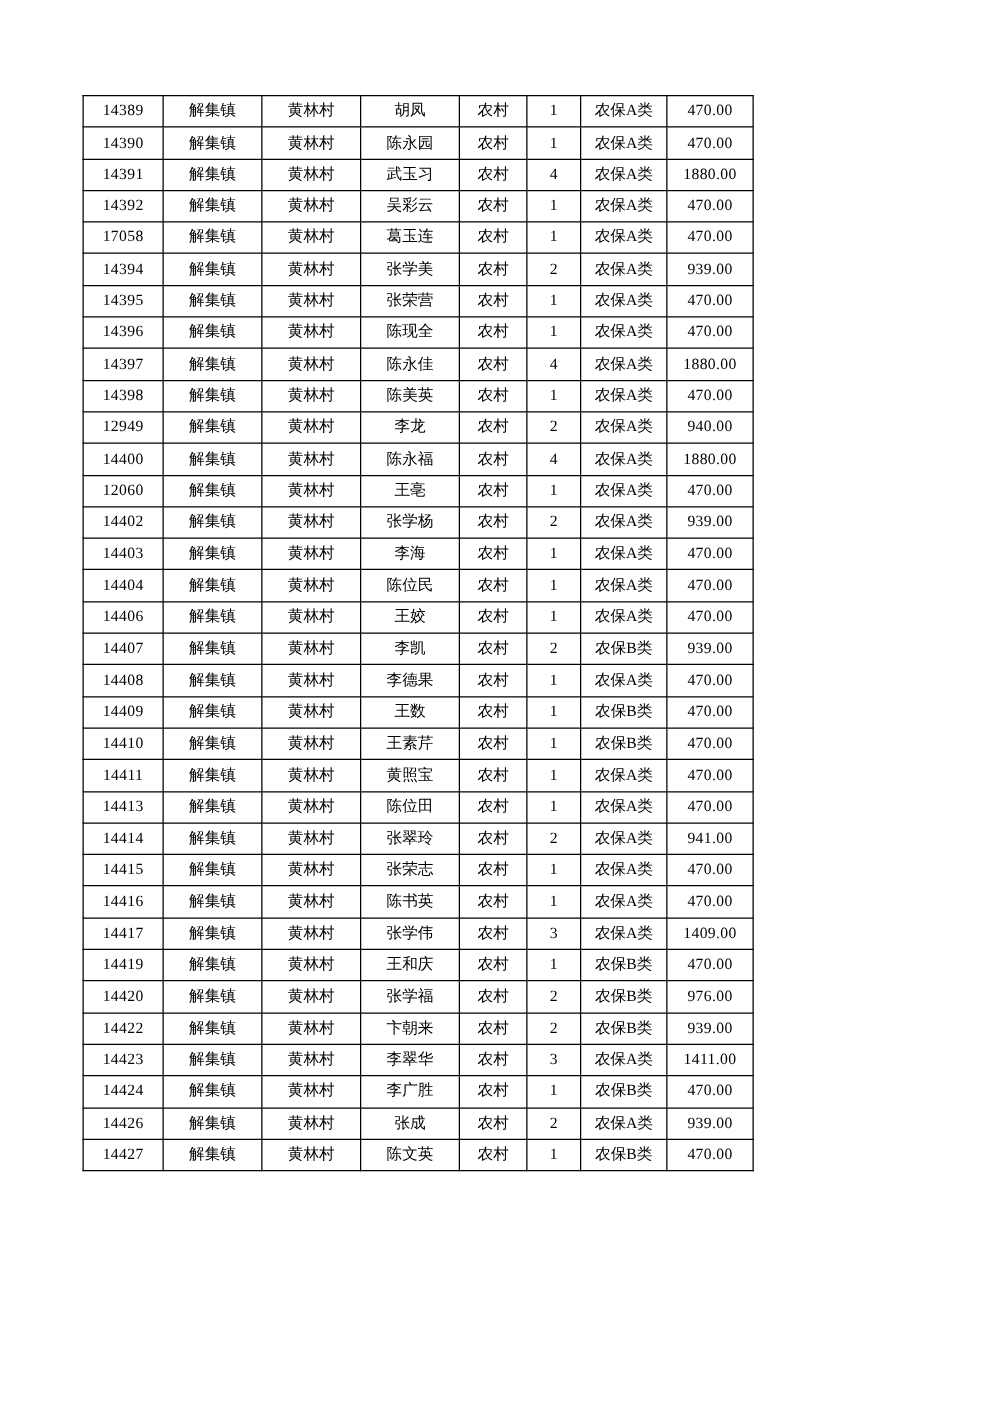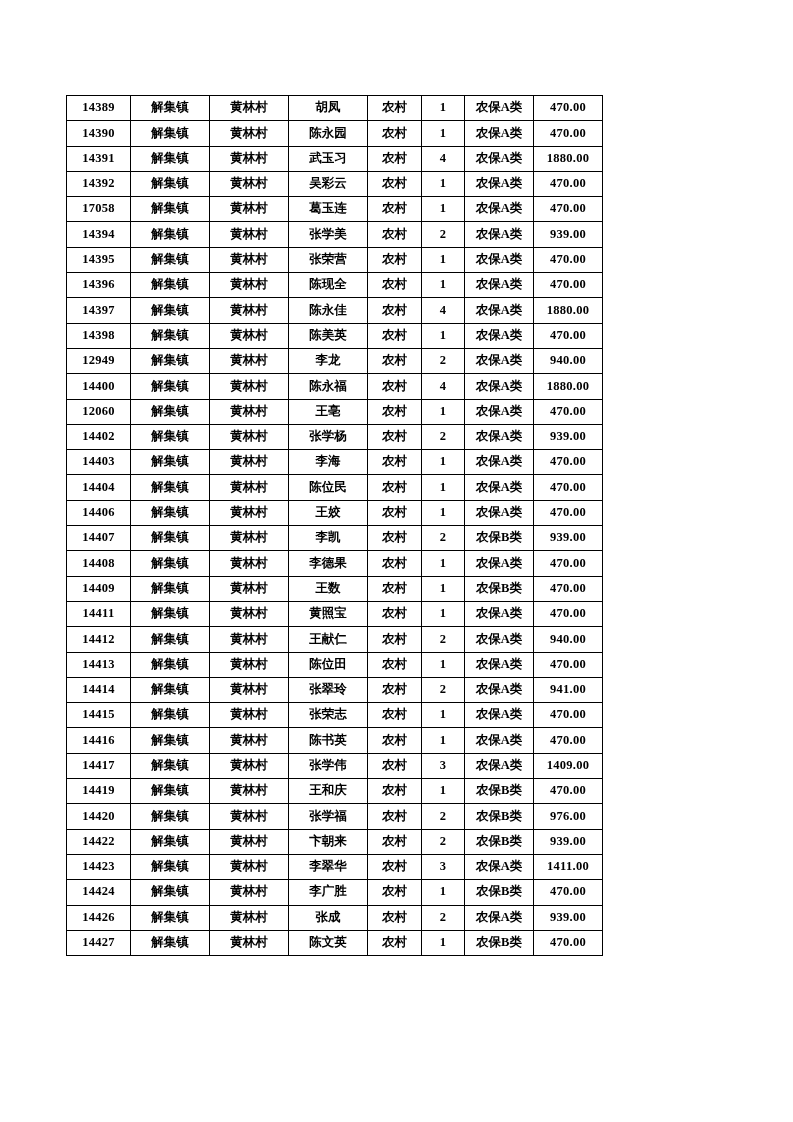--- a/index.html
+++ b/index.html
@@ -11,23 +11,22 @@
     width: 793px;
     height: 1122px;
     font-family: "Liberation Serif", "DejaVu Serif", serif;
     color: #000000;
   }
   .page {
     position: relative;
     width: 711px;
     height: 1122px;
     box-sizing: border-box;
-    padding-top: 95px;
+    padding-top: 76px;
     padding-left: 66px;
-    font-weight: bold;
   }
   table.data-table {
     border-collapse: collapse;
     table-layout: fixed;
     width: 502px;
   }
   table.data-table td {
     border: 1px solid #000000;
     height: 24.3px;
     text-align: center;
@@ -251,38 +250,38 @@
           <td class="c-id num">14409</td>
           <td class="c-town">解集镇</td>
           <td class="c-village">黄林村</td>
           <td class="c-name">王数</td>
           <td class="c-type">农村</td>
           <td class="c-count num">1</td>
           <td class="c-cat">农保B类</td>
           <td class="c-amount num">470.00</td>
         </tr>
         <tr>
+          <td class="c-id num">14410</td>
+          <td class="c-town">解集镇</td>
+          <td class="c-village">黄林村</td>
+          <td class="c-name">王素芹</td>
+          <td class="c-type">农村</td>
+          <td class="c-count num">1</td>
+          <td class="c-cat">农保B类</td>
+          <td class="c-amount num">470.00</td>
+        </tr>
+        <tr>
           <td class="c-id num">14411</td>
           <td class="c-town">解集镇</td>
           <td class="c-village">黄林村</td>
           <td class="c-name">黄照宝</td>
           <td class="c-type">农村</td>
           <td class="c-count num">1</td>
           <td class="c-cat">农保A类</td>
           <td class="c-amount num">470.00</td>
-        </tr>
-        <tr>
-          <td class="c-id num">14412</td>
-          <td class="c-town">解集镇</td>
-          <td class="c-village">黄林村</td>
-          <td class="c-name">王献仁</td>
-          <td class="c-type">农村</td>
-          <td class="c-count num">2</td>
-          <td class="c-cat">农保A类</td>
-          <td class="c-amount num">940.00</td>
         </tr>
         <tr>
           <td class="c-id num">14413</td>
           <td class="c-town">解集镇</td>
           <td class="c-village">黄林村</td>
           <td class="c-name">陈位田</td>
           <td class="c-type">农村</td>
           <td class="c-count num">1</td>
           <td class="c-cat">农保A类</td>
           <td class="c-amount num">470.00</td>

